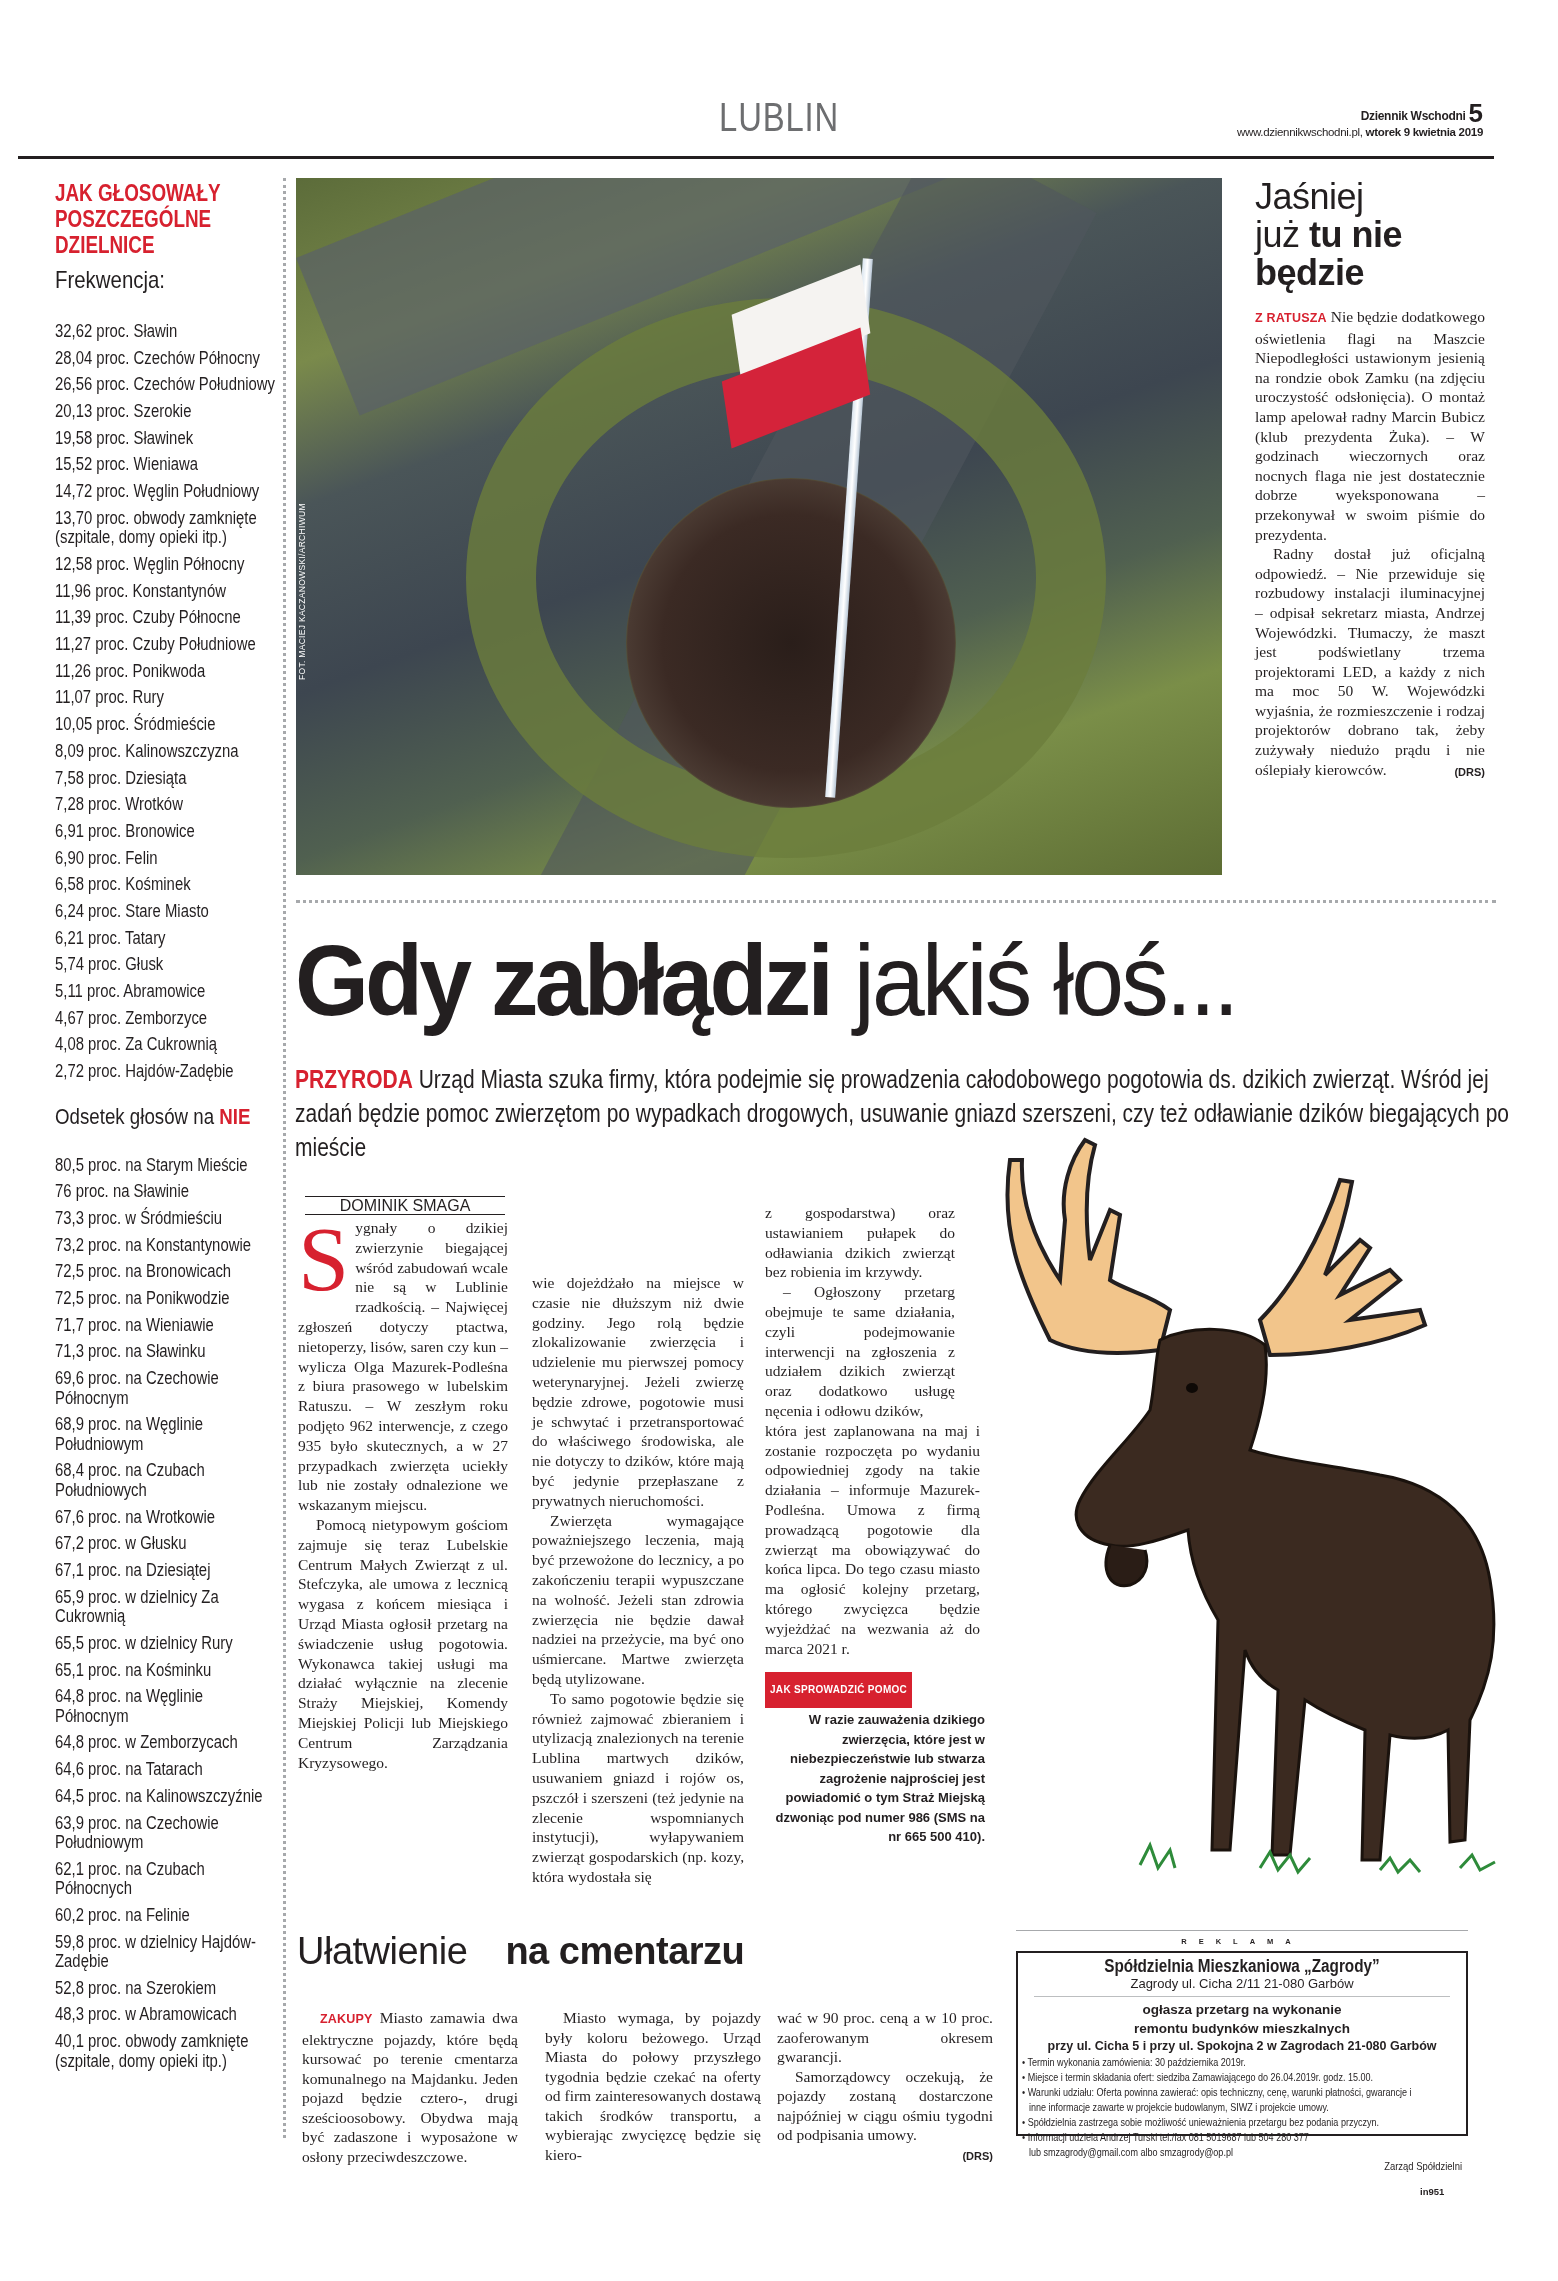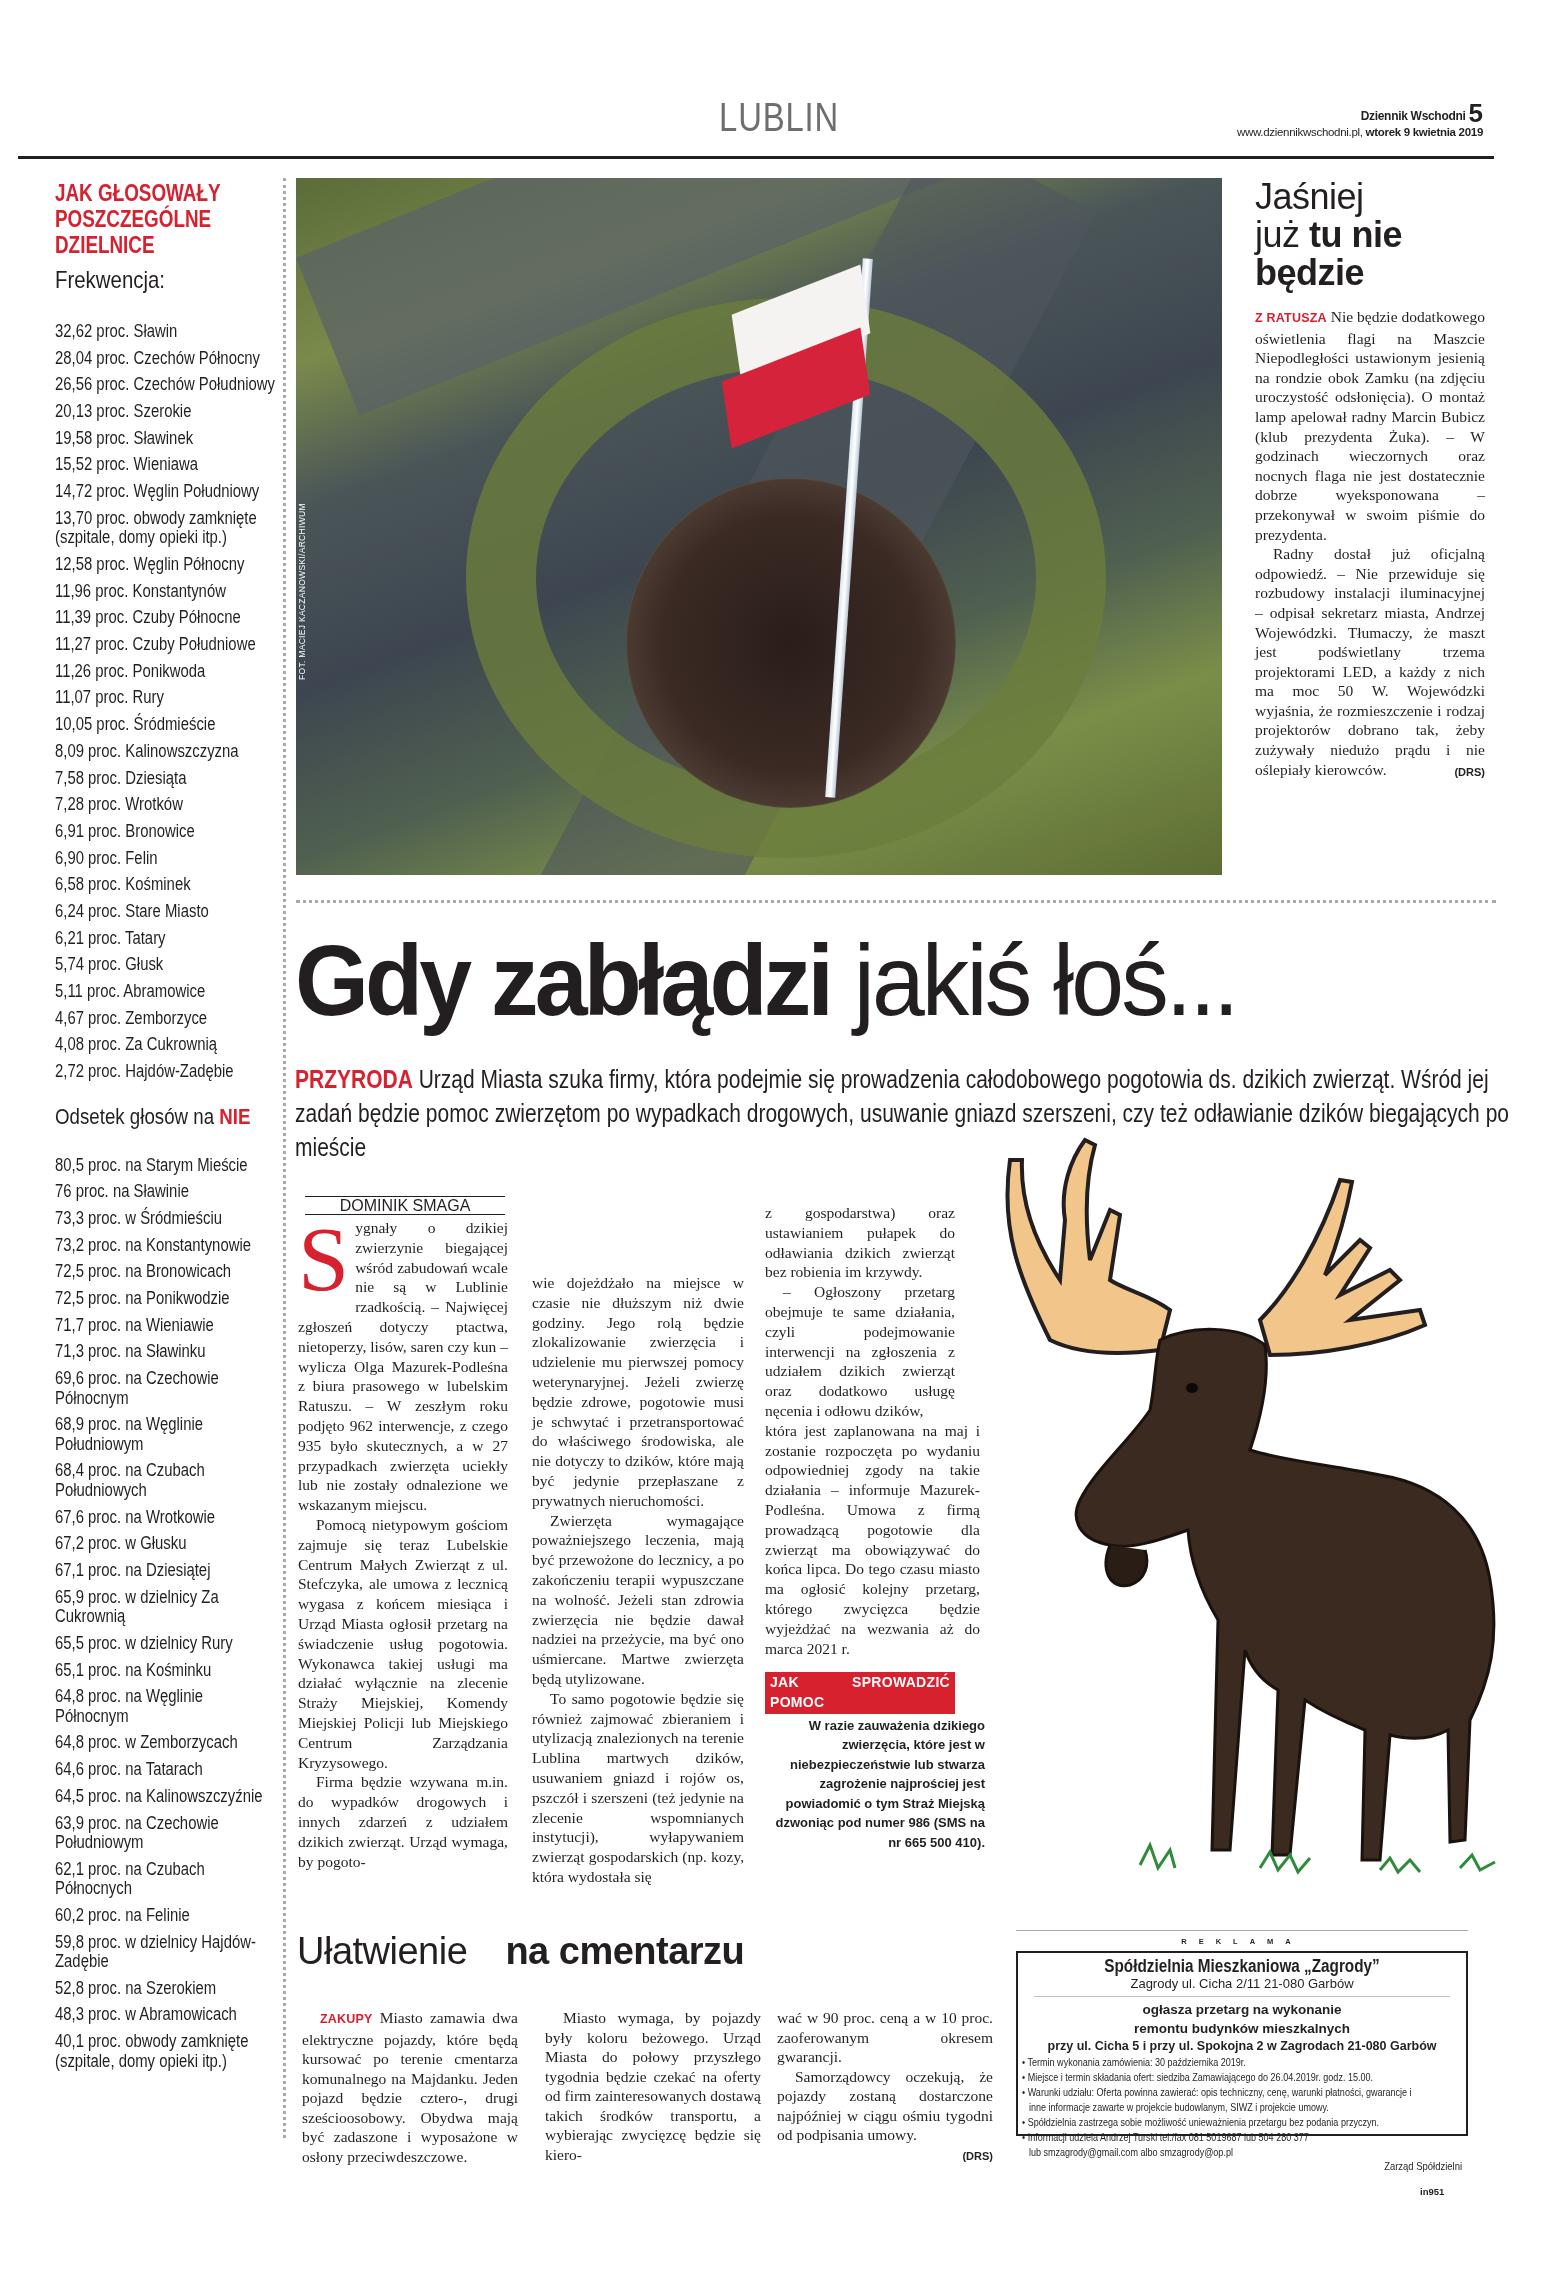--- a/index.html
+++ b/index.html
@@ -61,21 +61,21 @@
 
   
   .col { position: absolute; font-size: 15.5px; line-height: 19.8px; text-align: justify; hyphens: auto; }
   .col p { text-indent: 18px; }
   .col p.noindent { text-indent: 0; }
   .col1 { left: 298px; top: 1218px; width: 210px; }
   .col2 { left: 532px; top: 1273px; width: 212px; }
   .col3 { left: 765px; top: 1203px; width: 190px; }
   .dropcap { float: left; font-family: "Liberation Serif", serif; color: #d7212f; font-size: 92px; line-height: 78px; margin: 2px 6px 0 0; }
   .col3 .wide { width: 215px; }
-  .help-tag { display: inline-block; background: #d7212f; color: #fff; font-family: "Liberation Sans", sans-serif; font-weight: bold; font-size: 14px; padding: 1px 5px; margin-top: 14px; letter-spacing: 0.3px; }
+  .help-tag { display: inline-block; background: #d7212f; color: #fff; font-family: "Liberation Sans", sans-serif; font-weight: bold; font-size: 10px; padding: 8px 5px; margin-top: 14px; letter-spacing: 0.3px; }
   .help-body { font-family: "Liberation Sans", sans-serif; font-weight: bold; font-size: 13px; line-height: 19.5px; text-align: right; color: #231f20; margin-top: 2px; width: 220px; }
 
   
   .moose { position: absolute; left: 960px; top: 1120px; width: 560px; height: 780px; z-index: 1; }
 
   
   .story2-title { position: absolute; left: 297px; top: 1930px; font-family: "Liberation Sans", sans-serif; font-size: 38px; letter-spacing: -0.5px; white-space: nowrap; }
   .story2-title b { font-weight: bold; margin-left: 28px; }
   .s2col { position: absolute; font-size: 15.5px; line-height: 19.5px; text-align: justify; hyphens: auto; }
   .s2col p { text-indent: 18px; }
@@ -224,21 +224,20 @@
     <path d="M180 745 L190 725 L198 748 L210 730 L215 748"></path>
     <path d="M300 748 L310 732 L318 750 L330 735 L338 752 L350 738"></path>
     <path d="M420 750 L430 738 L438 752 L450 740 L460 752"></path>
     <path d="M500 748 L512 735 L520 750 L535 742"></path>
   </g>
 </svg>
 
 <div class="col col1">
   <p class="noindent"><span class="dropcap">S</span><span>ygnały o dzikiej zwierzynie biegającej wśród zabudowań wcale nie są w Lublinie rzadkością. – Najwięcej zgłoszeń dotyczy ptactwa, nietoperzy, lisów, saren czy kun – wylicza Olga Mazurek-Podleśna z biura prasowego w lubelskim Ratuszu. – W zeszłym roku podjęto 962 interwencje, z czego 935 było skutecznych, a w 27 przypadkach zwierzęta uciekły lub nie zostały odnalezione we wskazanym miejscu.</span></p>
   <p>Pomocą nietypowym gościom zajmuje się teraz Lubelskie Centrum Małych Zwierząt z ul. Stefczyka, ale umowa z lecznicą wygasa z końcem miesiąca i Urząd Miasta ogłosił przetarg na świadczenie usług pogotowia. Wykonawca takiej usługi ma działać wyłącznie na zlecenie Straży Miejskiej, Komendy Miejskiej Policji lub Miejskiego Centrum Zarządzania Kryzysowego.</p>
-  <p>Firma będzie wzywana m.in. do wypadków drogowych i innych zdarzeń z udziałem dzikich zwierząt. Urząd wymaga, by pogoto-</p>
 </div>
 <div class="col col2">
   <p class="noindent">wie dojeżdżało na miejsce w czasie nie dłuższym niż dwie godziny. Jego rolą będzie zlokalizowanie zwierzęcia i udzielenie mu pierwszej pomocy weterynaryjnej. Jeżeli zwierzę będzie zdrowe, pogotowie musi je schwytać i przetransportować do właściwego środowiska, ale nie dotyczy to dzików, które mają być jedynie przepłaszane z prywatnych nieruchomości.</p>
   <p>Zwierzęta wymagające poważniejszego leczenia, mają być przewożone do lecznicy, a po zakończeniu terapii wypuszczane na wolność. Jeżeli stan zdrowia zwierzęcia nie będzie dawał nadziei na przeżycie, ma być ono uśmiercane. Martwe zwierzęta będą utylizowane.</p>
   <p>To samo pogotowie będzie się również zajmować zbieraniem i utylizacją znalezionych na terenie Lublina martwych dzików, usuwaniem gniazd i rojów os, pszczół i szerszeni (też jedynie na zlecenie wspomnianych instytucji), wyłapywaniem zwierząt gospodarskich (np. kozy, która wydostała się</p>
 </div>
 <div class="col col3">
   <p class="noindent">z gospodarstwa) oraz ustawianiem pułapek do odławiania dzikich zwierząt bez robienia im krzywdy.</p>
   <p>– Ogłoszony przetarg obejmuje te same działania, czyli podejmowanie interwencji na zgłoszenia z udziałem dzikich zwierząt oraz dodatkowo usługę nęcenia i odłowu dzików,</p>
   <p class="noindent wide">która jest zaplanowana na maj i zostanie rozpoczęta po wydaniu odpowiedniej zgody na takie działania – informuje Mazurek-Podleśna. Umowa z firmą prowadzącą pogotowie dla zwierząt ma obowiązywać do końca lipca. Do tego czasu miasto ma ogłosić kolejny przetarg, którego zwycięzca będzie wyjeżdżać na wezwania aż do marca 2021 r.</p>

